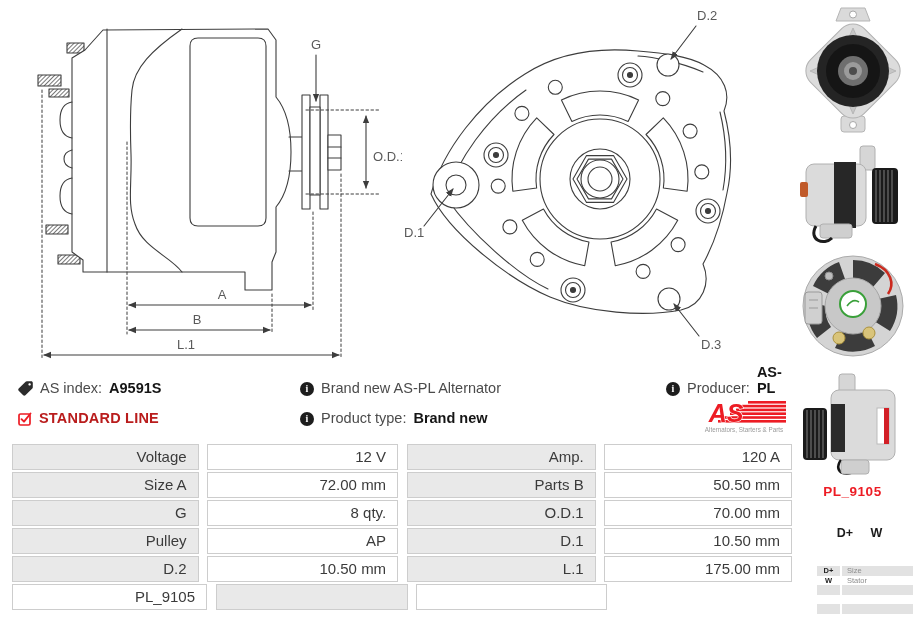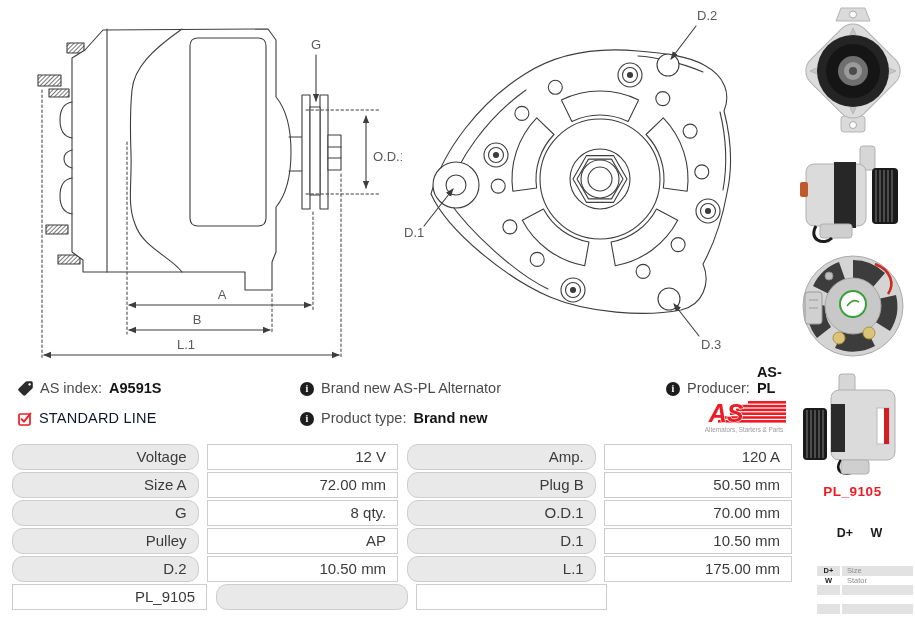--- a/index.html
+++ b/index.html
@@ -24,32 +24,32 @@
   .pin-row{display:flex;height:9.5px;margin-bottom:0;}
   .pin-row.gray .pin-c{background:#e2e2e2;}
   .pin-c{line-height:9.5px;font-size:7.5px;}
   .pin-id{width:23px;margin-right:2px;font-weight:bold;color:#222;text-align:center;}
   .pin-desc{flex:1;color:#8d8d8d;padding-left:5px;}
 
   
   .infobar{position:absolute;left:0;top:372px;width:790px;height:66px;font-size:14.5px;}
   .info-item{position:absolute;display:flex;align-items:flex-end;gap:7px;height:20px;color:#4b4b4b;}
   .info-item b{color:#151515;}
-  .red-bold{color:#0f172a;font-weight:normal;letter-spacing:.2px;}
+  .red-bold{color:#b91c1c;font-weight:bold;letter-spacing:.2px;}
   .i-icon{display:inline-block;width:14px;height:14px;border-radius:50%;background:#1d1d1d;
           color:#fff;font-weight:bold;font-size:10px;line-height:14px;text-align:center;
           font-family:"Liberation Serif",serif;flex:0 0 auto;}
   .aslogo{position:absolute;left:698px;top:398px;}
 
   
   .spec{position:absolute;left:12px;top:444px;width:780px;}
   .spec-row{display:flex;height:26px;margin-bottom:2px;}
   .spec-cell{box-sizing:border-box;border:1px solid #cdcdcd;line-height:24px;
              font-size:15px;text-align:right;padding-right:11px;color:#3b3b3b;}
-  .spec-label{background:#e9e9e9;width:190px;margin-right:8px;border-radius:11px;}
+  .spec-label{background:#e9e9e9;width:190px;margin-right:8px;}
   .spec-value{background:#fff;width:195px;margin-right:6px;}
   .spec-label.c3{margin-left:3px;width:192px;}
   .spec-value.last{width:191px;margin-right:0;padding-left:38px;}
 </style>
 </head>
 <body>
 
 <div class="page">
 
   <svg class="draw draw-side" width="402" height="368" viewBox="0 0 402 368">
@@ -256,21 +256,21 @@
   <div class="spec">
     <div class="spec-row">
       <div class="spec-cell spec-label">Voltage</div>
       <div class="spec-cell spec-value">12 V</div>
       <div class="spec-cell spec-label c3">Amp.</div>
       <div class="spec-cell spec-value last">120 A</div>
     </div>
     <div class="spec-row">
       <div class="spec-cell spec-label">Size A</div>
       <div class="spec-cell spec-value">72.00 mm</div>
-      <div class="spec-cell spec-label c3">Plug B</div>
+      <div class="spec-cell spec-label c3">Parts B</div>
       <div class="spec-cell spec-value last">50.50 mm</div>
     </div>
     <div class="spec-row">
       <div class="spec-cell spec-label">G</div>
       <div class="spec-cell spec-value">8 qty.</div>
       <div class="spec-cell spec-label c3">O.D.1</div>
       <div class="spec-cell spec-value last">70.00 mm</div>
     </div>
     <div class="spec-row">
       <div class="spec-cell spec-label">Pulley</div>

